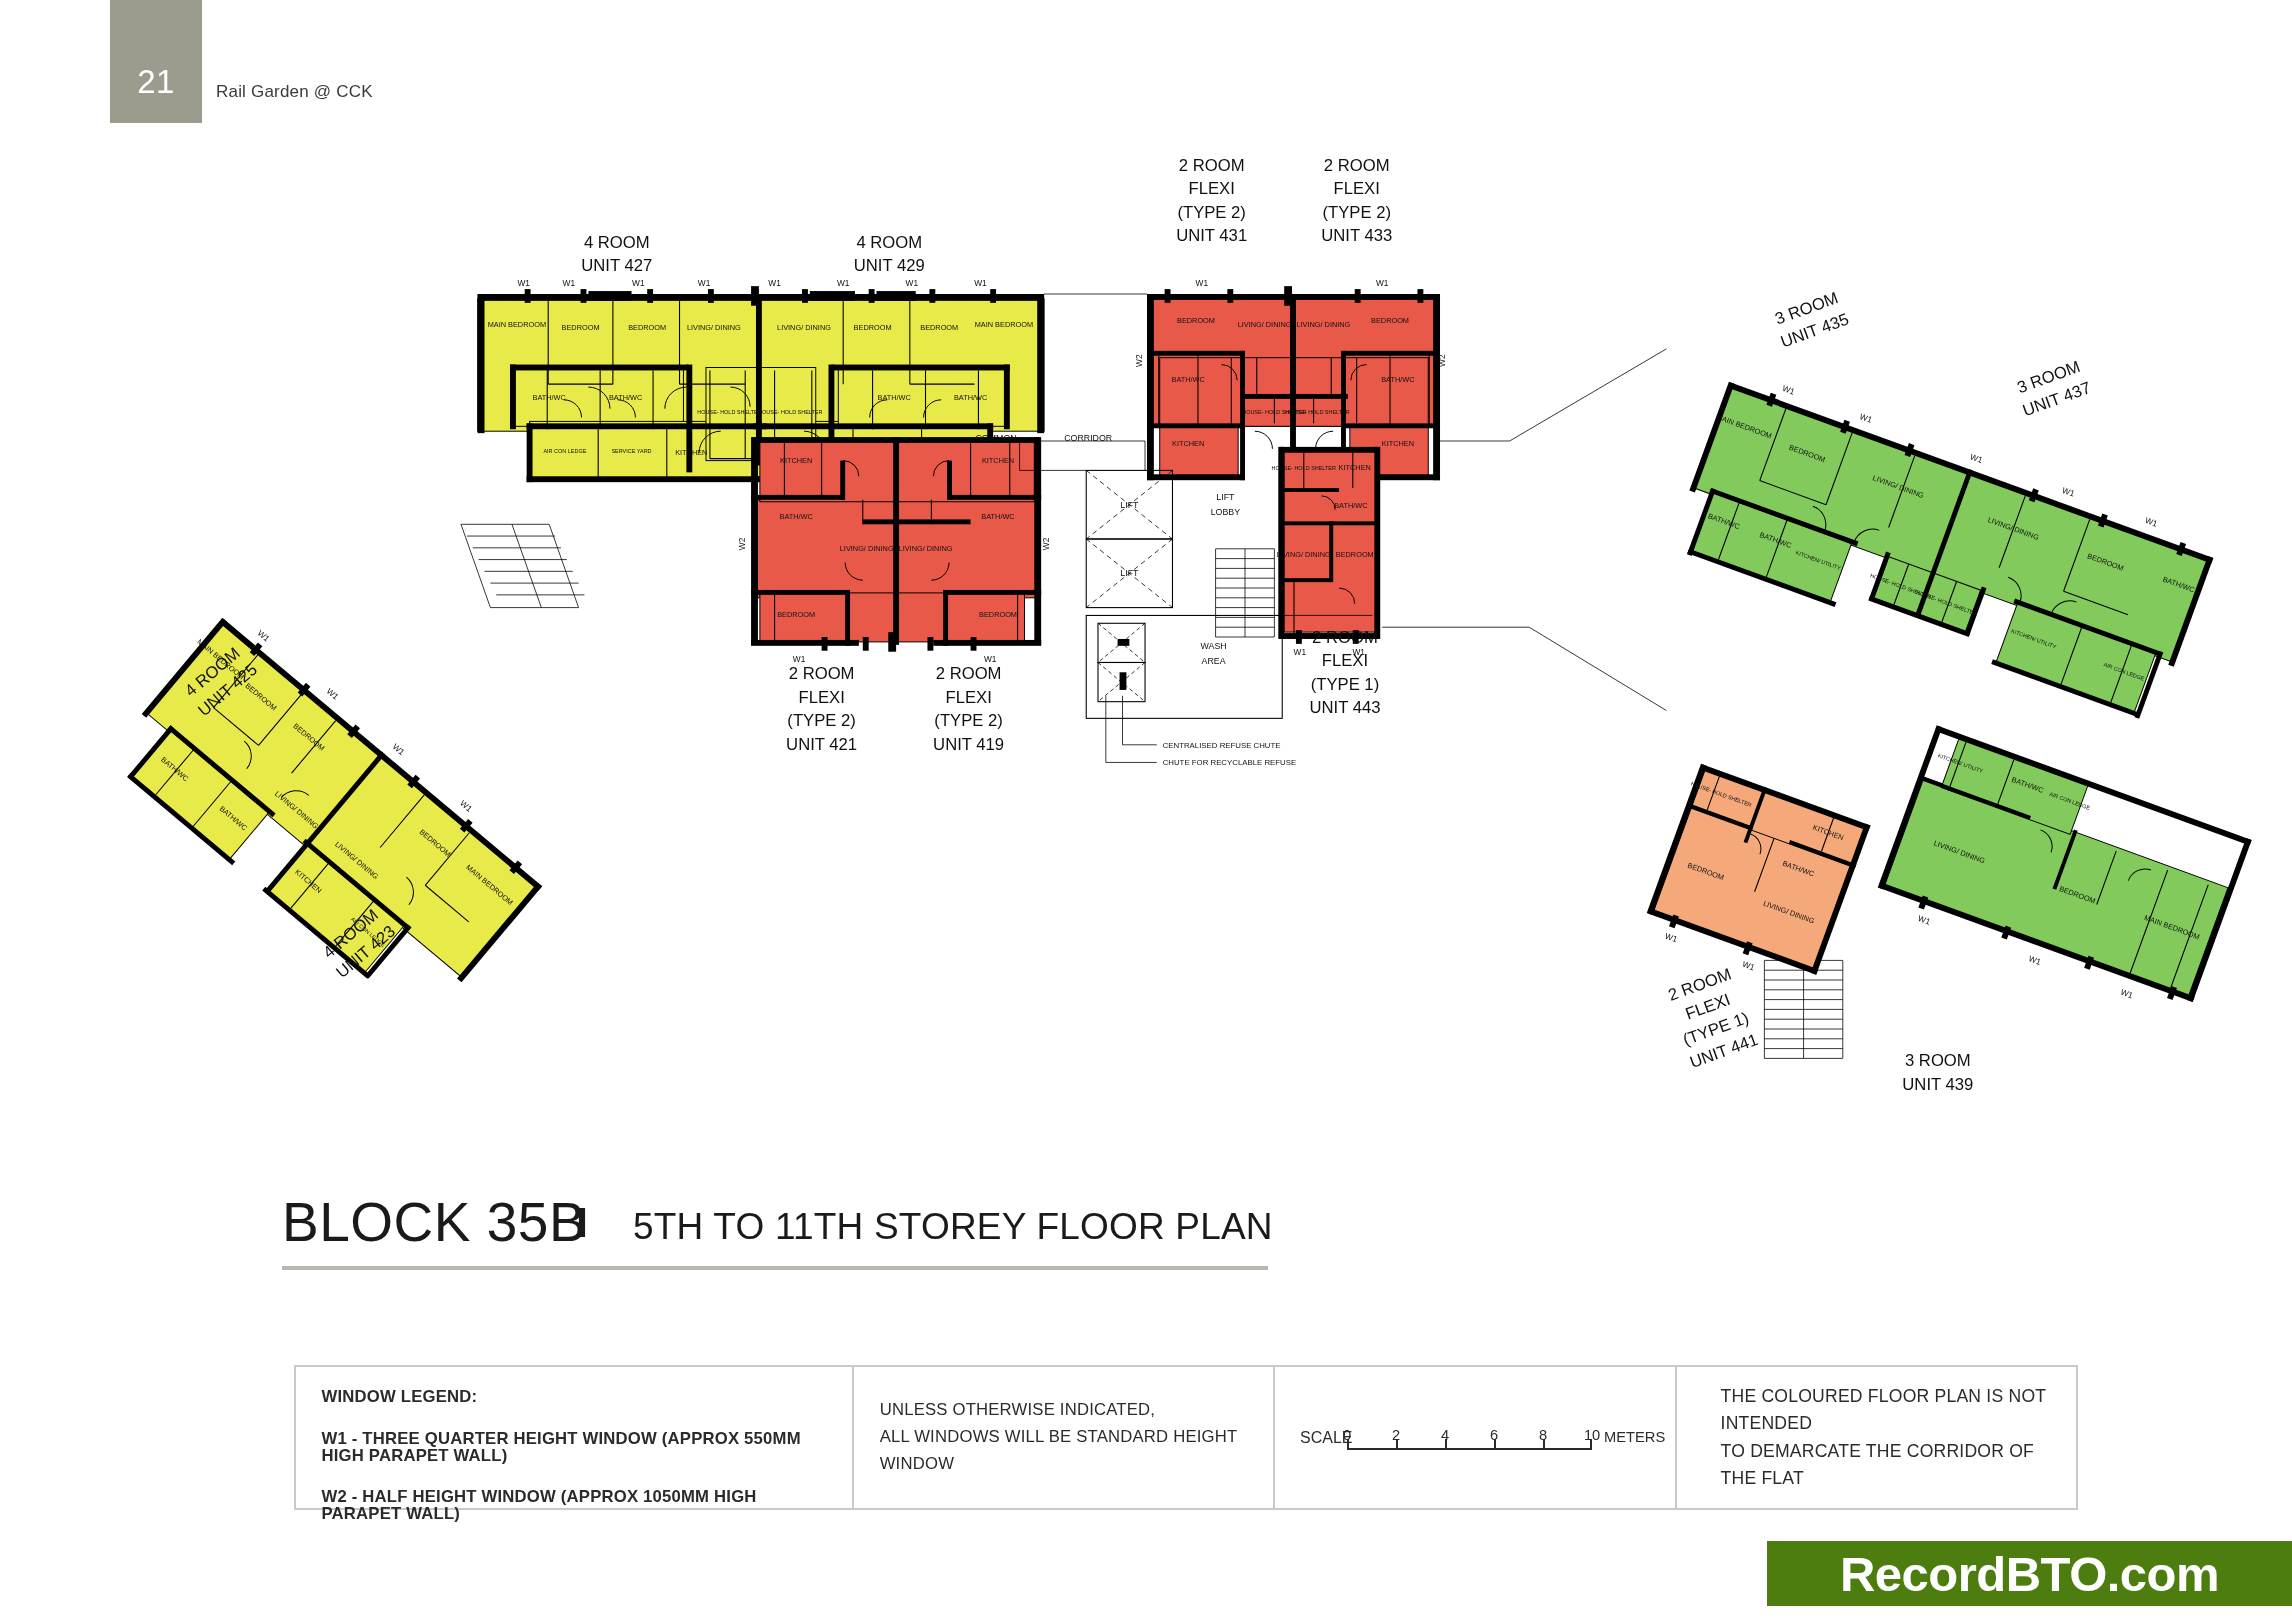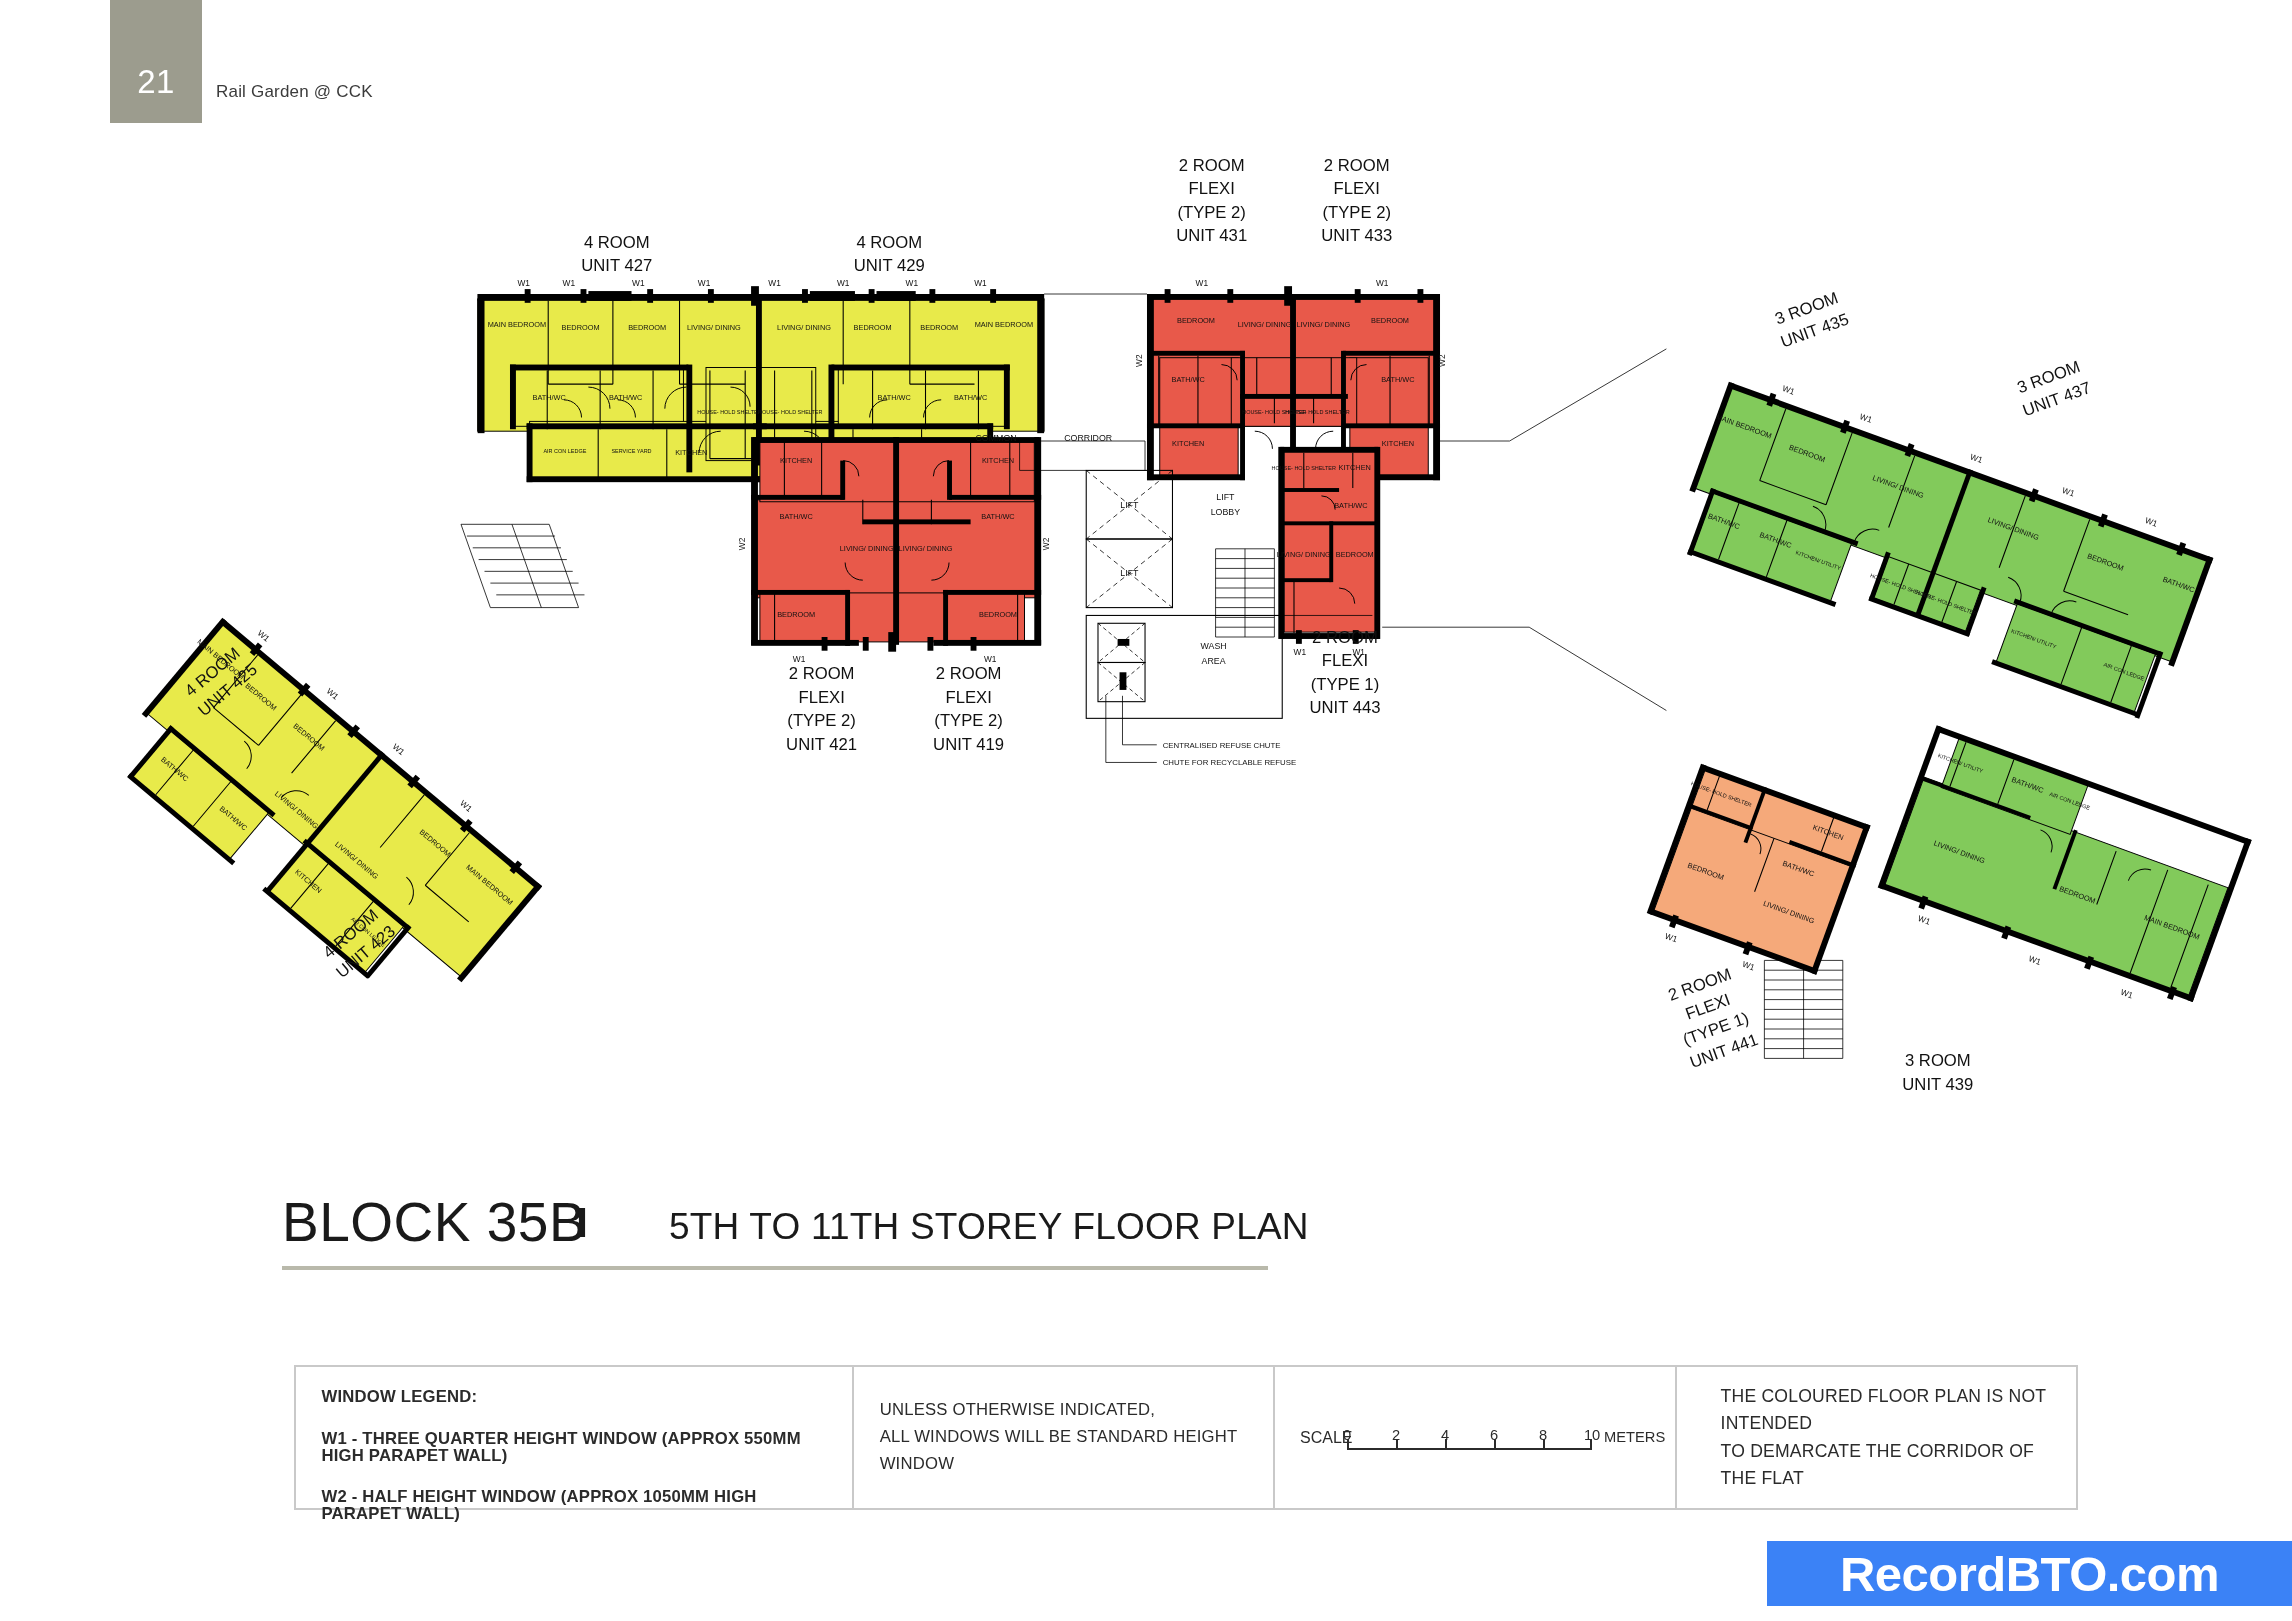--- a/index.html
+++ b/index.html
@@ -34,21 +34,21 @@
   #title-main {
     position:absolute; left:0; top:-3.9px; font-size:55px; letter-spacing:0.5px;
     font-weight:400; color:#1a1a1a; white-space:nowrap;
   }
   #title-sep {
     position:absolute; left:294px; top:3.9px; font-size:43px; font-weight:700;
     color:#1a1a1a;
   }
   #title-sub {
     position:absolute; left:351px; top:11.8px; font-size:37px; letter-spacing:0.2px;
-    color:#1a1a1a; white-space:nowrap;margin-left:36px;
+    color:#1a1a1a; white-space:nowrap;
   }
   #title-rule {
     position:absolute; left:0; top:72px; width:986px; height:3.9px;
     background:#b9b9ab;
   }
 
   
   #legend-box {
     position:absolute; left:294px; top:1365px; width:1784px; height:145px;
     border:2px solid #c9c9c9; box-sizing:border-box; display:flex;
@@ -74,21 +74,21 @@
   #scale-meters { position:absolute; left:304px; top:13.7px; font-size:14.7px; color:#2b2b2b; }
   .scale-tick-label {
     position:absolute; top:11.8px; font-size:14.7px; color:#2b2b2b; transform:translateX(-50%);
   }
   #scale-bar { position:absolute; left:47px; top:33px; width:243px; height:2px; background:#2b2b2b; }
   .scale-tick { position:absolute; top:23.5px; width:2px; height:11.8px; background:#2b2b2b; }
 
   
   #watermark {
     position:absolute; left:1767px; top:1541px; width:525px; height:65px;
-    background:#3b82f6; color:#ffffff;
+    background:#4d7c0f; color:#ffffff;
     font-size:49px; font-weight:700; letter-spacing:-0.5px;
     display:flex; align-items:center; justify-content:center;
     font-family:"Liberation Sans", sans-serif;
   }
 
   
   .unit-label { font-family:"Liberation Sans", sans-serif; font-size:17px; fill:#111; }
   .room-label { font-family:"Liberation Sans", sans-serif; font-size:7.5px; fill:#111; }
   .room-label-sm { font-family:"Liberation Sans", sans-serif; font-size:5.6px; fill:#111; }
   .win-label { font-family:"Liberation Sans", sans-serif; font-size:8.5px; fill:#111; }

